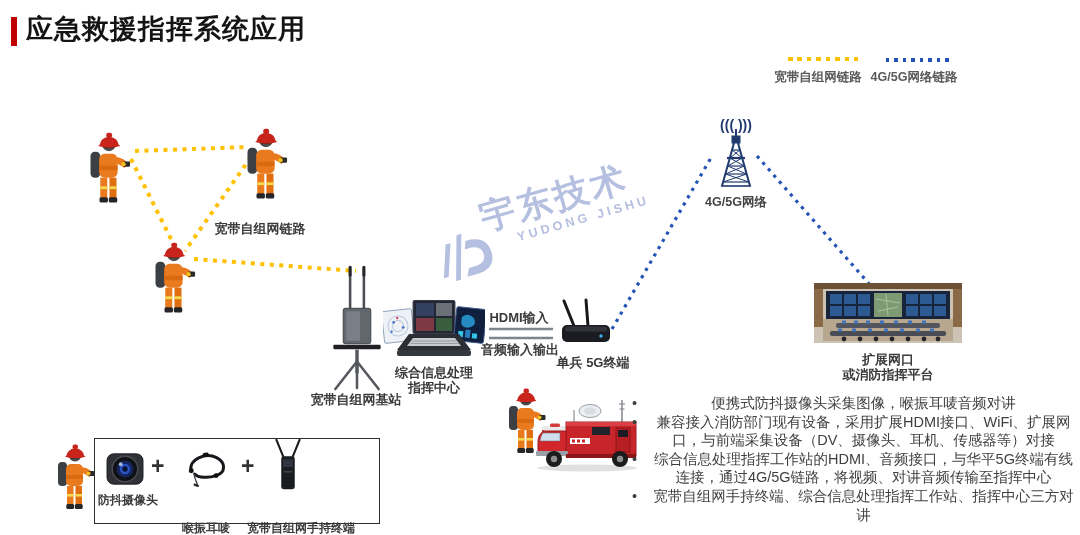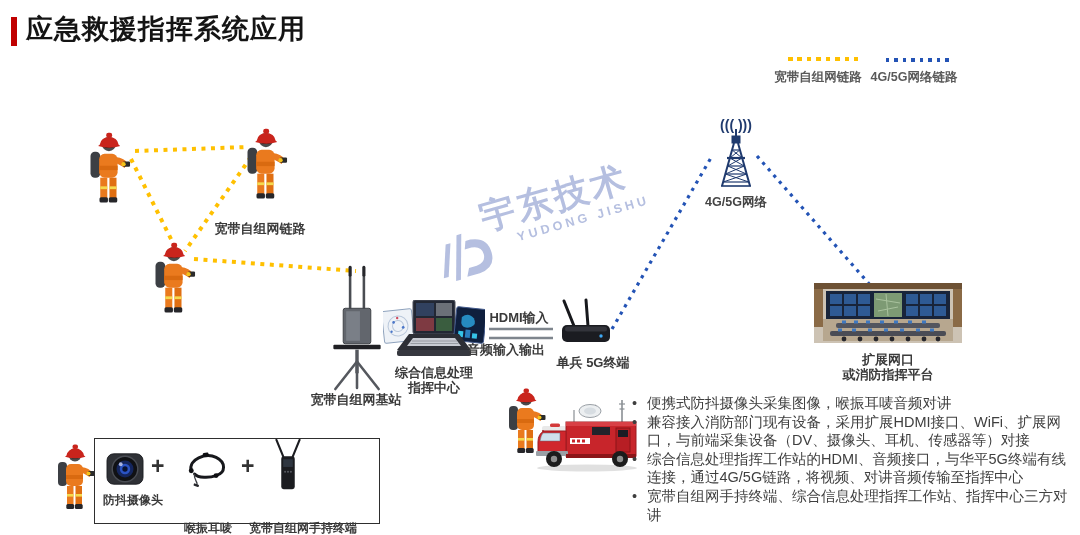--- a/index.html
+++ b/index.html
@@ -18,26 +18,26 @@
   .legend-label{top:69px;font-size:12.5px;font-weight:700;color:#595959;text-align:center;white-space:nowrap;}
   .legend-label.mesh{left:768px;width:100px;}
   .legend-label.cell{left:864px;width:100px;}
   
   .dlabel{font-size:13px;font-weight:700;color:#3a3a3a;text-align:center;line-height:15px;white-space:nowrap;}
   
   .watermark{left:424px;top:162px;width:260px;height:130px;transform:rotate(-16deg);color:#b5bfe0;}
   .wm-cn{position:absolute;left:62px;top:14px;font-size:35px;font-weight:700;letter-spacing:3px;white-space:nowrap;}
   .wm-en{position:absolute;left:92px;top:58px;font-size:12.5px;font-weight:700;letter-spacing:3.5px;white-space:nowrap;}
   
-  .bullets{left:630px;top:394px;width:450px;margin:0;padding:0;list-style:none;}
+  .bullets{left:630px;top:394px;width:450px;margin:0;padding:0;list-style:none;text-align:center;}
   .bullets li{position:relative;padding-left:17px;font-size:14.5px;line-height:18.6px;color:#3f3f3f;}
   .bullets li::before{content:"\2022";position:absolute;left:2px;top:0;color:#3f3f3f;}
   
   .kit-box{left:94px;top:438px;width:284px;height:84px;border:1.5px solid #2e2e2e;background:#fff;}
-  .kit-label{font-size:12px;font-weight:700;color:#3a3a3a;text-align:right;white-space:nowrap;}
+  .kit-label{font-size:12px;font-weight:700;color:#3a3a3a;text-align:center;white-space:nowrap;}
   .plus{font-size:23px;font-weight:700;color:#333;line-height:23px;}
   svg{display:block;}
 </style>
 </head>
 <body>
 
 <div class="stage">
 
   <svg width="0" height="0" style="position:absolute" aria-hidden="true">
     <defs>
@@ -154,21 +154,21 @@
     <g stroke="#8a8e96" stroke-width=".8">
         <line x1="29" y1="41" x2="74" y2="41"></line>
         <line x1="27.5" y1="43.5" x2="75.5" y2="43.5"></line>
       </g>
     <rect x="14" y="50" width="74" height="6" rx="2" fill="#36383f"></rect>
   </svg>
   <div class="abs dlabel" style="left:384px;top:365px;width:100px">综合信息处理</div>
   <div class="abs dlabel" style="left:384px;top:380px;width:100px">指挥中心</div>
 
   <div class="abs dlabel" style="left:484px;top:310px;width:70px">HDMI输入</div>
-  <div class="abs dlabel" style="left:464px;top:342px;width:84px">音频输入输出</div>
+  <div class="abs dlabel" style="left:478px;top:342px;width:84px">音频输入输出</div>
 
   <svg class="abs" style="left:550px;top:298px" width="72" height="54" viewBox="0 0 72 54">
     <g stroke="#17181c" stroke-width="3" stroke-linecap="round">
       <line x1="24" y1="28" x2="14" y2="3"></line>
         <line x1="38" y1="28" x2="36" y2="2"></line>
     </g>
     <rect x="12" y="27" width="48" height="17" rx="5" fill="#1b1c21"></rect>
     <rect x="15" y="28.5" width="42" height="5" rx="2.5" fill="#33343b"></rect>
     <circle cx="51" cy="38" r="1.7" fill="#3fa9f5"></circle>
   </svg>

